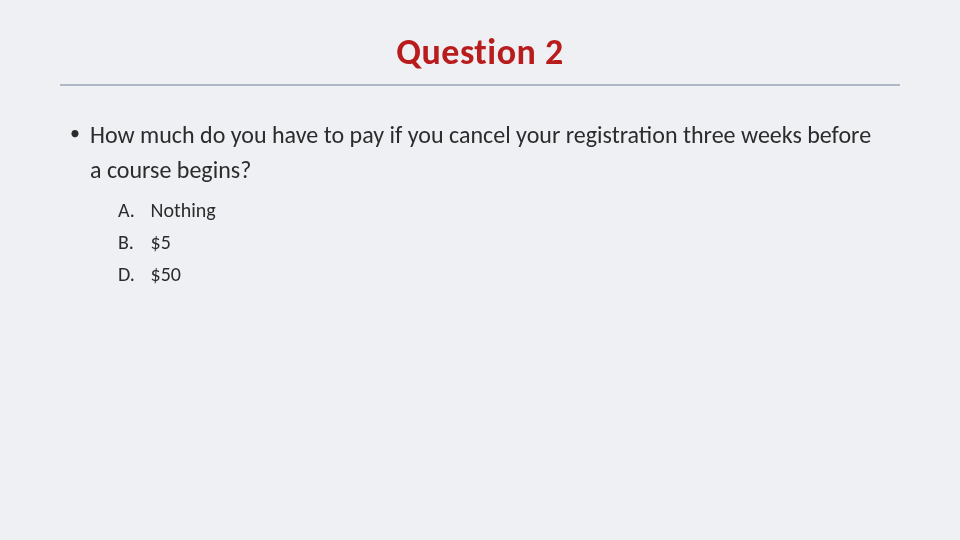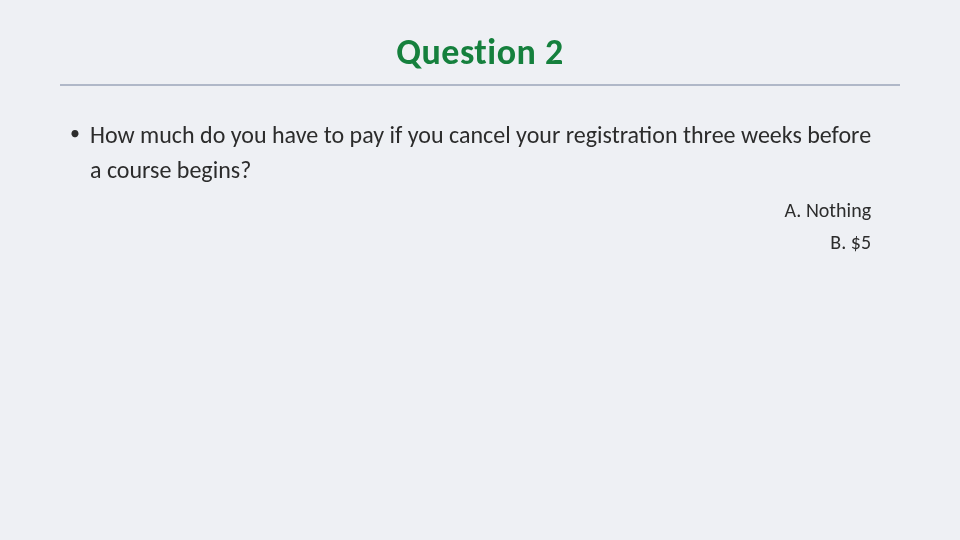--- a/index.html
+++ b/index.html
@@ -33,21 +33,21 @@
       width: 100%;
       display: flex;
       flex-direction: column;
       align-items: center;
       margin-bottom: 22px;
     }
 
     .title {
       font-size: 36px;
       font-weight: 700;
-      color: #15803d;
+      color: #b91c1c;
       font-family: 'Segoe UI', Calibri, Arial, sans-serif;
       margin-bottom: 10px;
       letter-spacing: 0.5px;
     }
 
     .title-divider {
       width: 100%;
       height: 2px;
       background: #b0b8c8;
     }
@@ -74,23 +74,22 @@
 
     .question-text {
       font-size: 24px;
       color: #2c2c2c;
       line-height: 1.45;
       font-family: 'Segoe UI', Calibri, Arial, sans-serif;
     }
 
     .options-list {
       list-style: none;
-      margin-left: 16px;
+      margin-left: 28px;
       margin-top: 6px;
-      text-align: right;
     }
 
     .options-list li {
       font-size: 20px;
       color: #2c2c2c;
       line-height: 1.6;
       font-family: 'Segoe UI', Calibri, Arial, sans-serif;
     }
 
     .option-label {
@@ -116,17 +115,21 @@
         <p class="question-text">a course begins?</p>
         <ul class="options-list">
           <li>
             <span class="option-label">A.</span>
             <span>Nothing</span>
           </li>
           <li>
             <span class="option-label">B.</span>
             <span>$5</span>
           </li>
+          <li>
+            <span class="option-label">D.</span>
+            <span>$50</span>
+          </li>
         </ul>
       </div>
     </div>
   </div>
 </div>
 
 </body></html>

